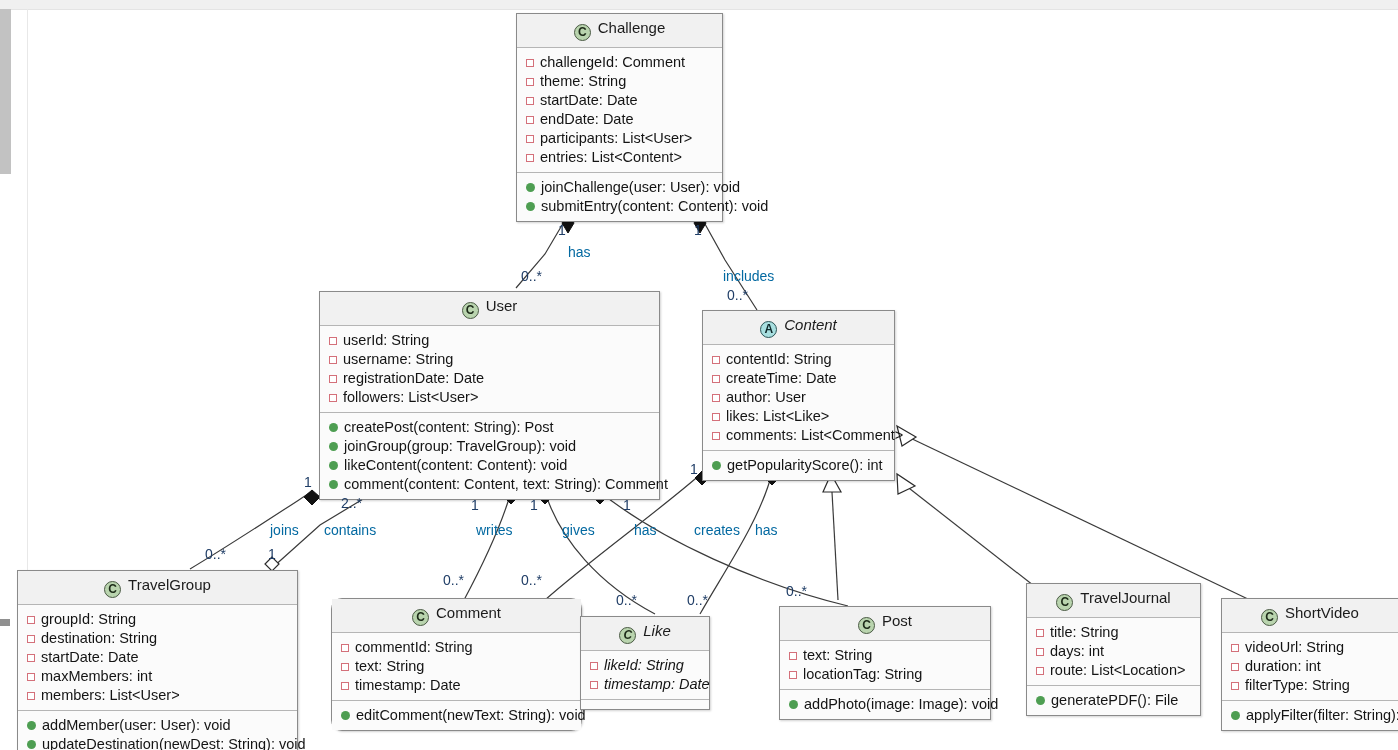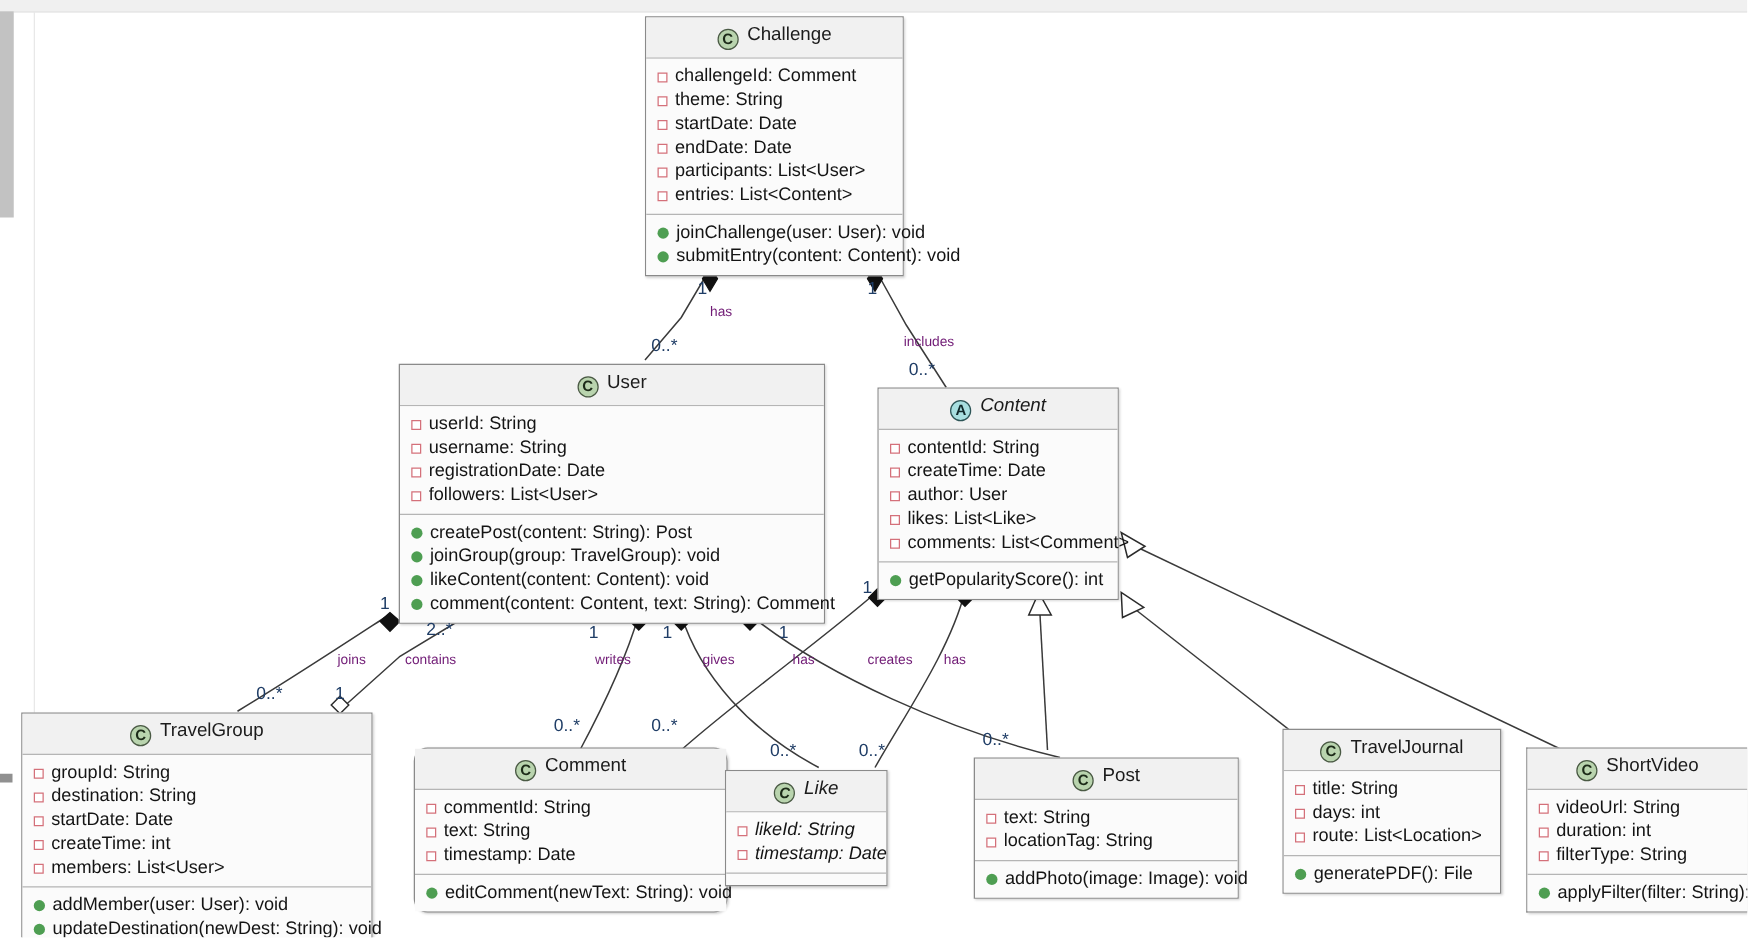--- a/index.html
+++ b/index.html
@@ -120,22 +120,22 @@
   .mark-meth {
     width: 9px; height: 9px;
     border-radius: 50%;
     background: #4e9e52;
     box-sizing: border-box;
   }
 
   
   .edge-label {
     position: absolute;
-    font-size: 11px;
-    color: #701a75;
+    font-size: 14px;
+    color: #0369a1;
     white-space: nowrap;
     z-index: 6;
   }
   .mult-label {
     position: absolute;
     font-size: 14px;
     color: #1f3d66;
     white-space: nowrap;
     z-index: 6;
   }
@@ -364,21 +364,21 @@
       <div class="uml-row">
           <span class="mark mark-attr"></span>
           <span>destination: String</span>
         </div>
       <div class="uml-row">
           <span class="mark mark-attr"></span>
           <span>startDate: Date</span>
         </div>
       <div class="uml-row">
           <span class="mark mark-attr"></span>
-          <span>createTime: int</span>
+          <span>maxMembers: int</span>
         </div>
       <div class="uml-row">
           <span class="mark mark-attr"></span>
           <span>members: List&lt;User&gt;</span>
         </div>
     </div>
     <div class="uml-section">
       <div class="uml-row">
           <span class="mark mark-meth"></span>
           <span>addMember(user: User): void</span>

